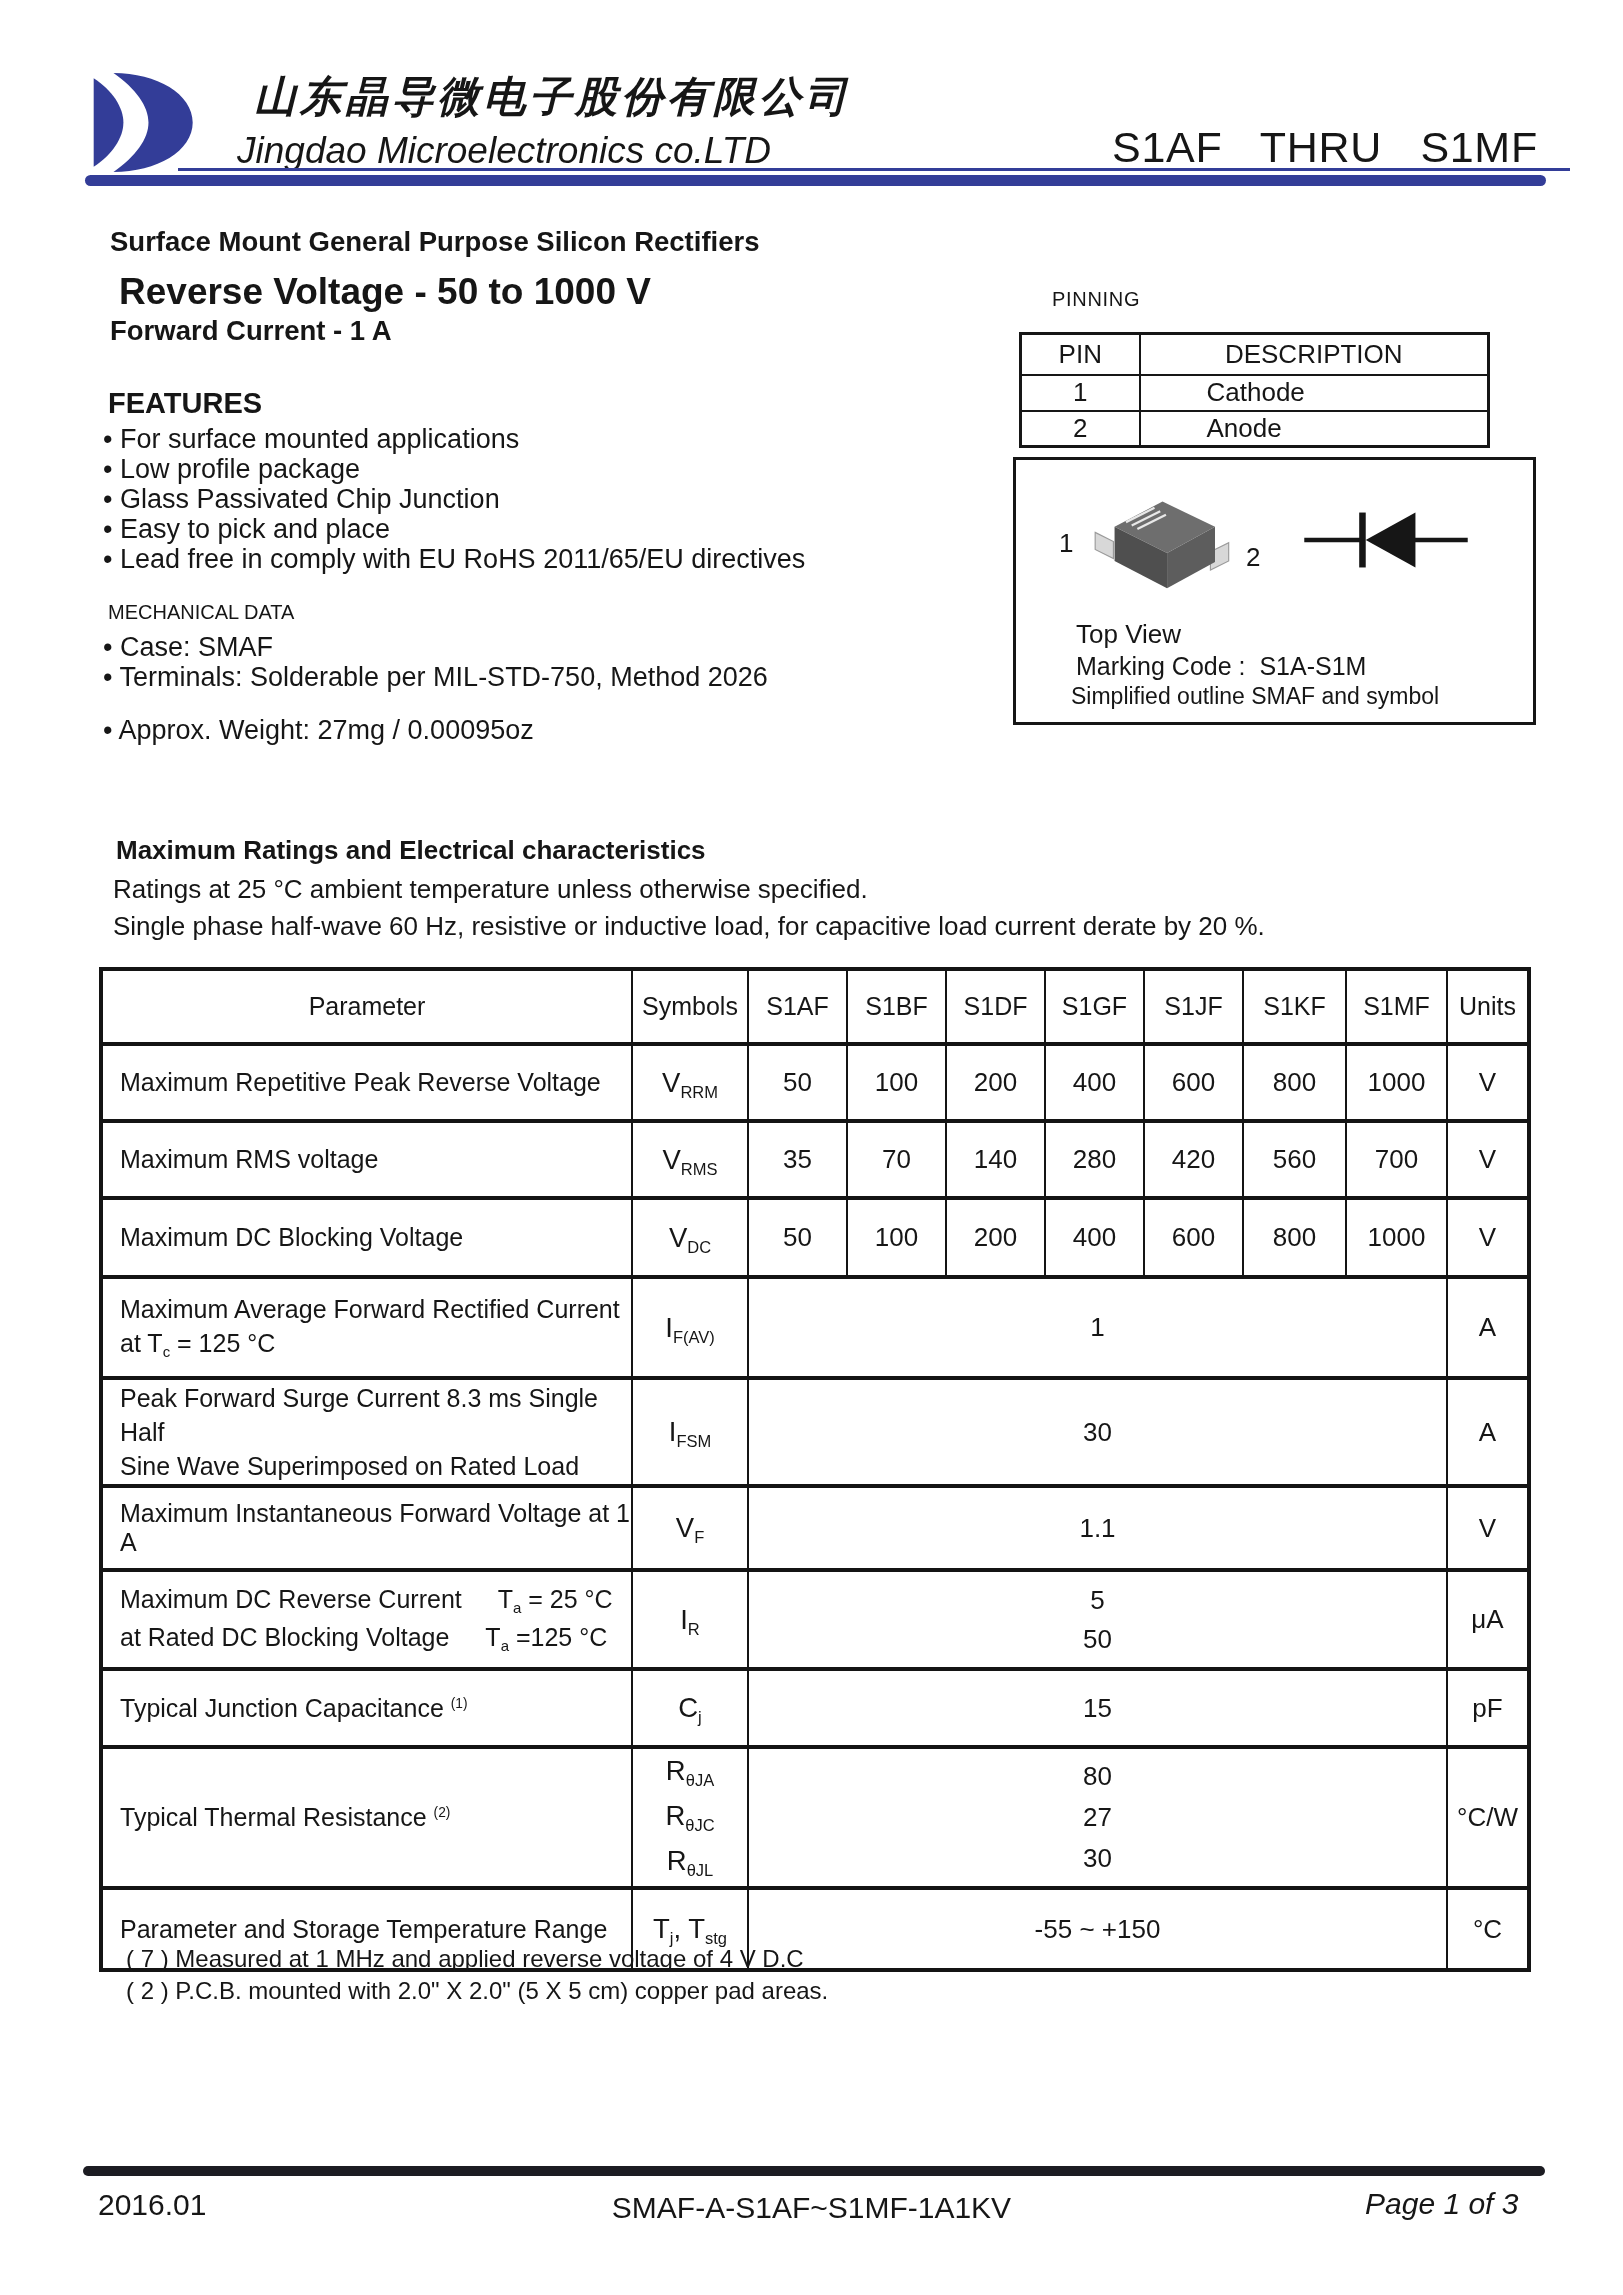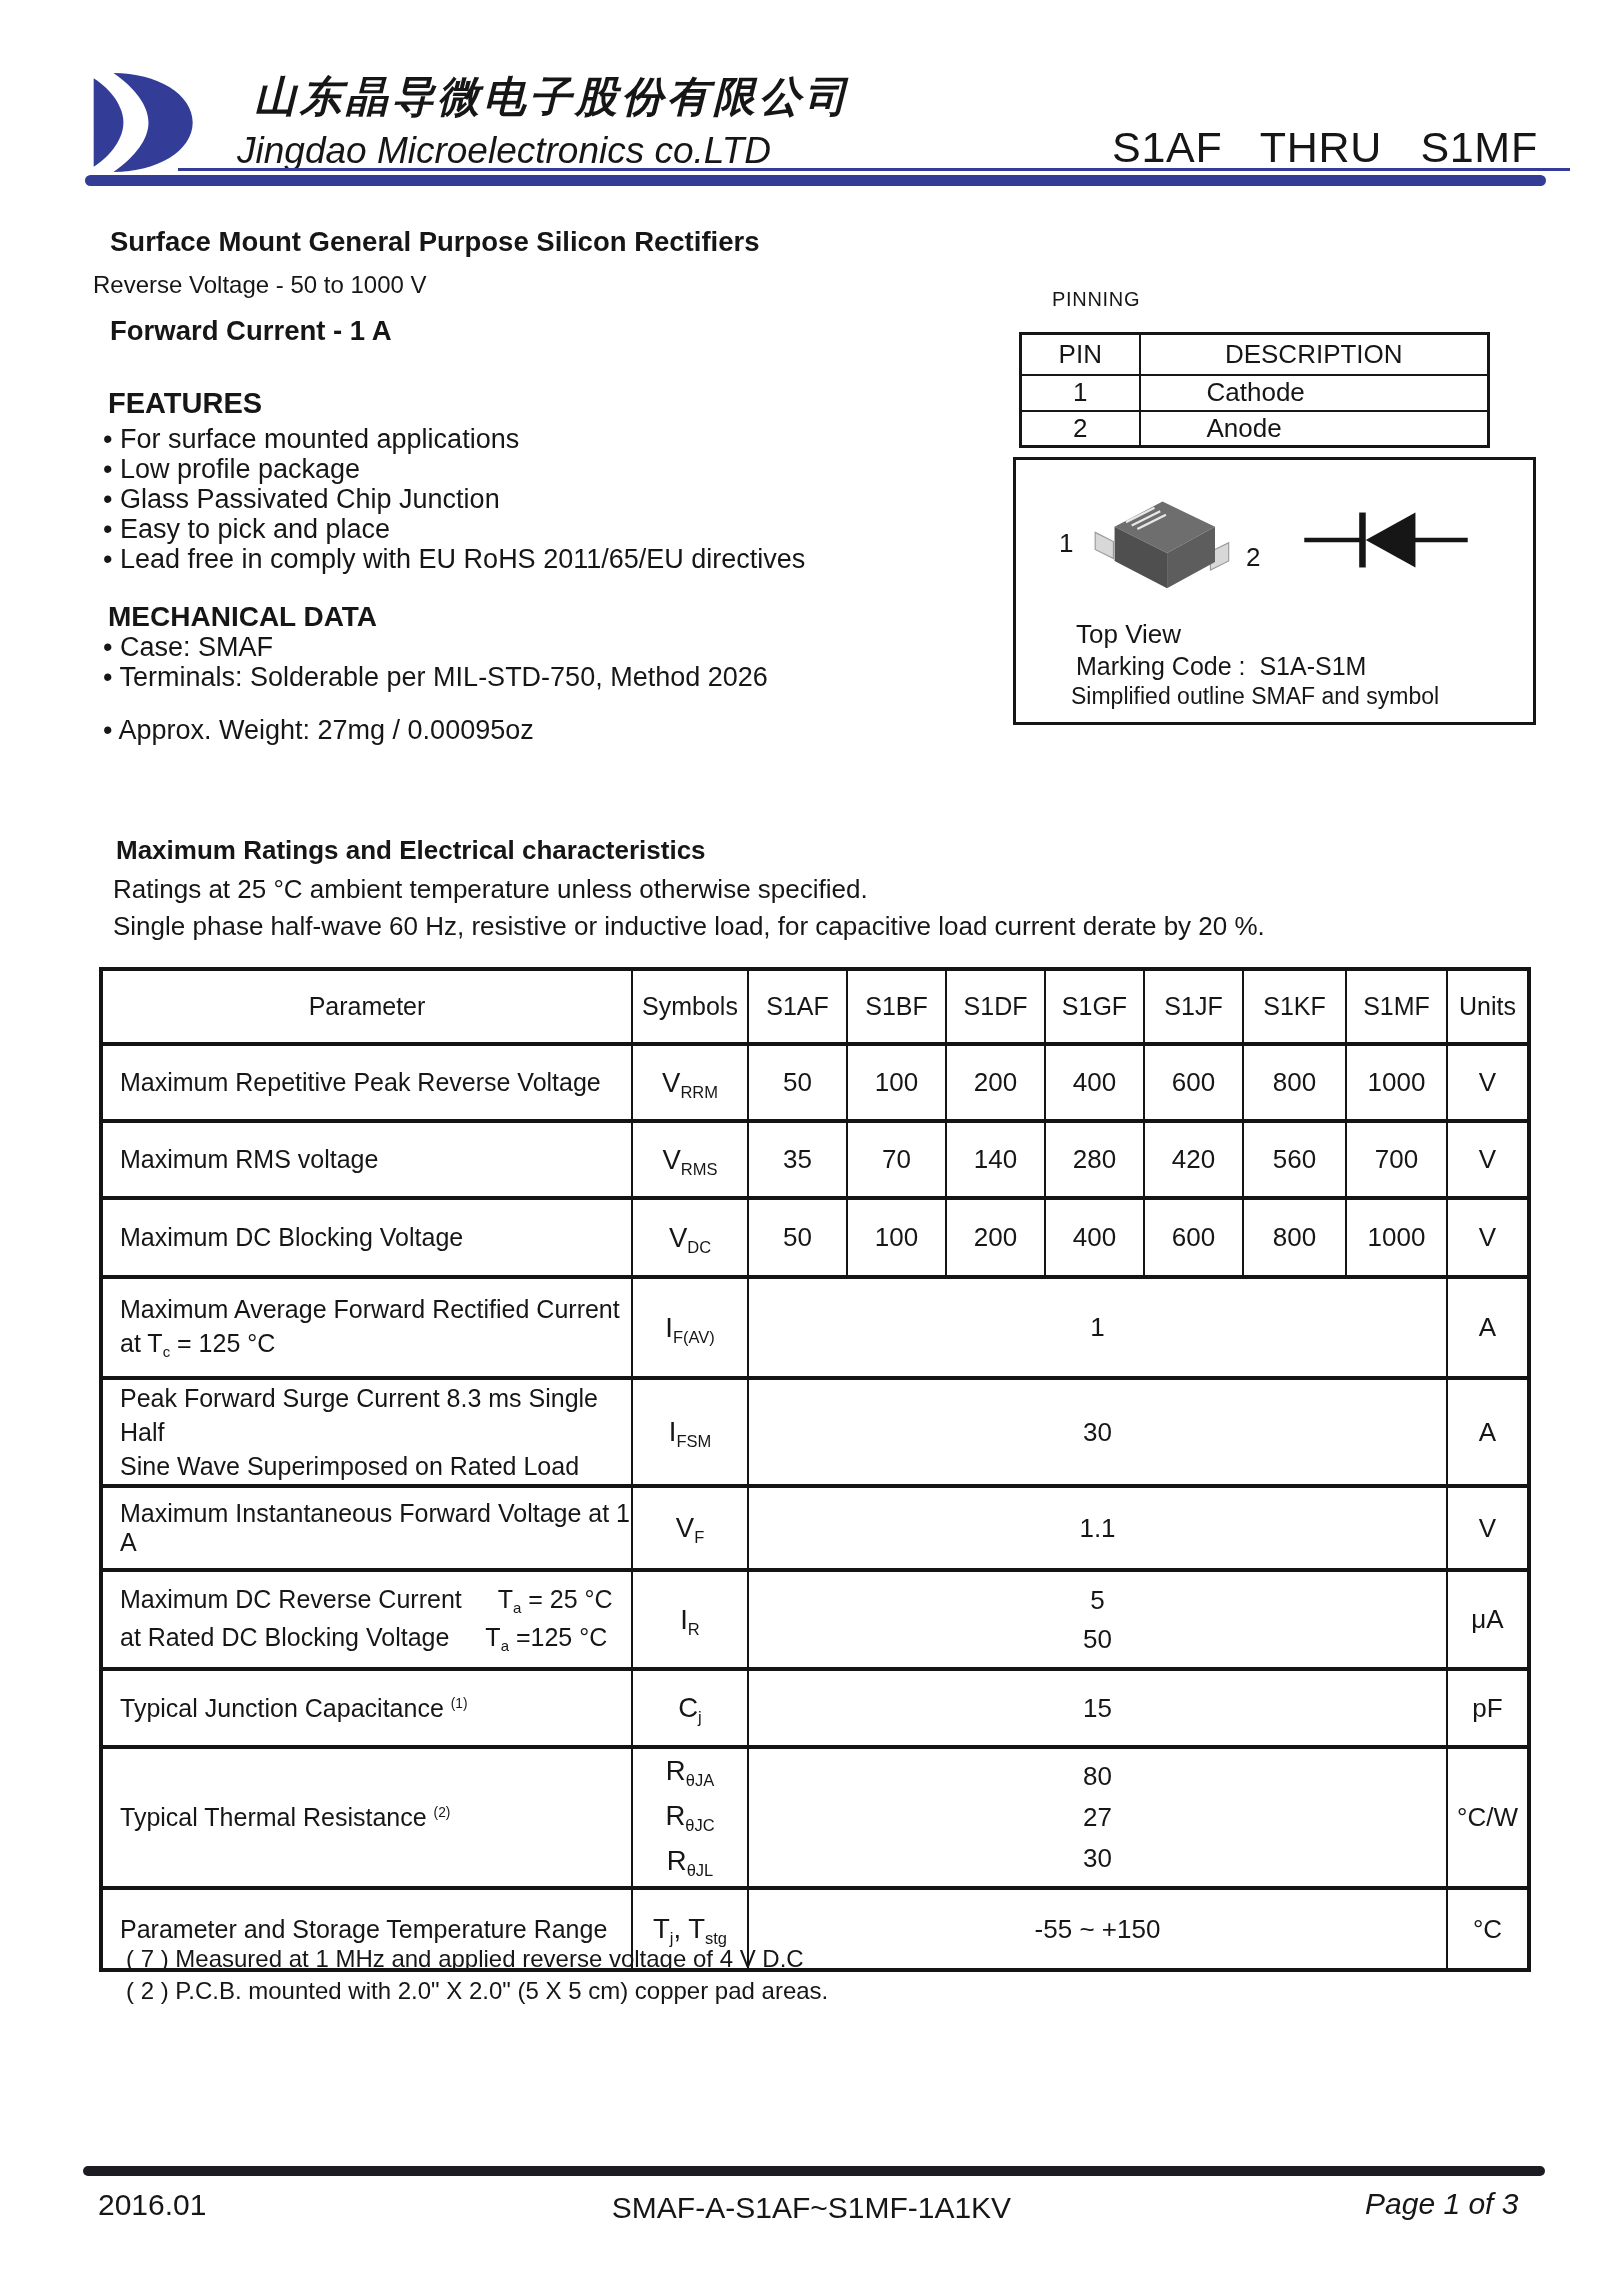--- a/index.html
+++ b/index.html
@@ -10,26 +10,26 @@
   .abs{position:absolute;}
   
   .logo{left:87px;top:73px;width:119px;height:99px;}
   .company-cn{left:254px;top:69px;font-size:42px;font-weight:bold;font-style:italic;letter-spacing:3.9px;}
   .company-en{left:237px;top:130px;font-size:37px;font-style:italic;font-weight:500;}
   .part-title{left:1112px;top:123px;font-size:43px;font-weight:500;letter-spacing:0.7px;word-spacing:6.5px;white-space:pre-wrap;}
   .head-thinline{left:178px;top:168px;width:1392px;height:3.3px;background:#333d98;}
   .head-bar{left:85px;top:175px;width:1461px;height:11px;border-radius:5.9px;background:#333d98;}
   
   .intro1{left:110px;top:226px;font-size:27.5px;font-weight:bold;}
-  .intro2{left:93px;top:271px;font-size:24px;font-weight:normal;}
+  .intro2{left:119px;top:271px;font-size:37px;font-weight:bold;}
   .intro3{left:110px;top:315px;font-size:27.5px;font-weight:bold;}
   
   .features-title{left:108px;top:387px;font-size:29px;font-weight:bold;}
   .feature-item{left:103px;font-size:27px;}
-  .mech-title{left:108px;top:601px;font-size:28px;font-weight:bold;}
+  .mech-title{left:108px;top:601px;font-size:20px;font-weight:normal;}
   .mech-item{left:103px;font-size:27px;}
   
   .pinning-title{left:1052px;top:288px;font-size:20px;font-weight:normal;letter-spacing:0.7px;}
   table.pinning{position:absolute;left:1019px;top:332px;width:469px;border-collapse:collapse;table-layout:fixed;}
   table.pinning td{border:2px solid #161616;font-size:26px;}
   table.pinning{border:3.3px solid #161616;}
   table.pinning td.c{text-align:center;}
   table.pinning td.l{text-align:left;padding-left:66px;}
   
   .pkg-box{left:1013px;top:457px;width:517px;height:262px;border:3.9px solid #161616;}

